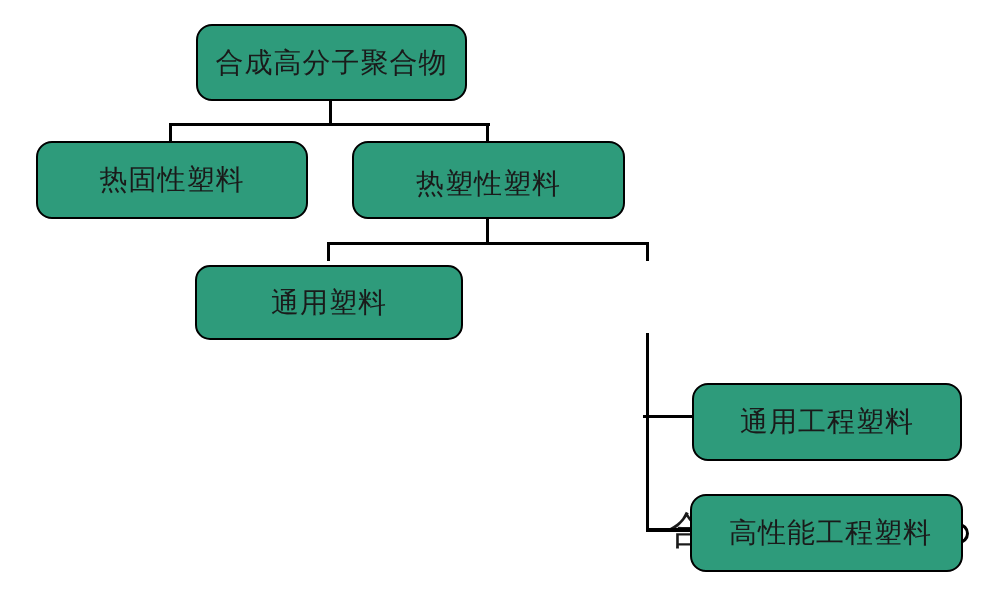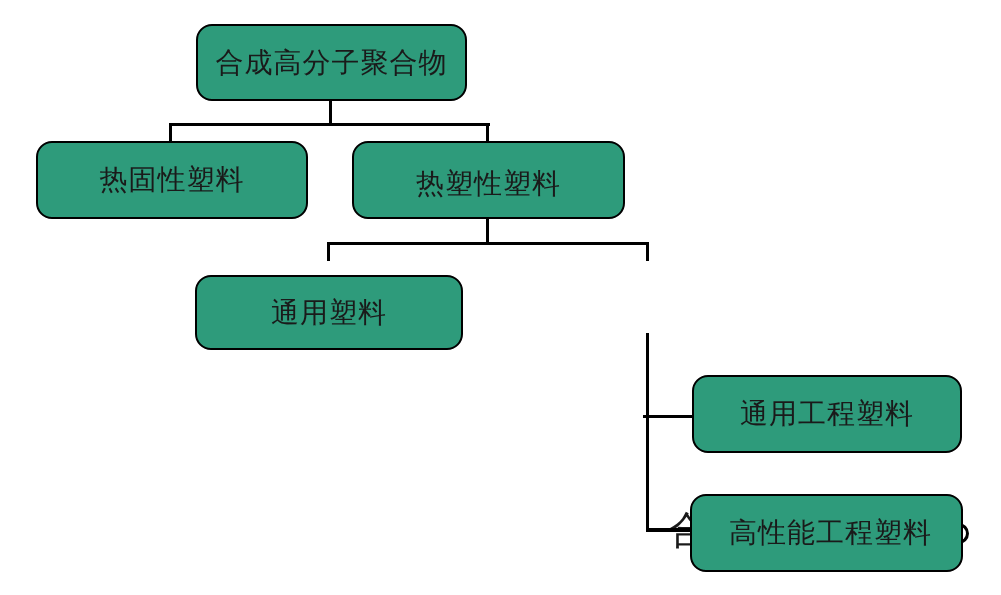--- a/index.html
+++ b/index.html
@@ -34,23 +34,23 @@
     color: var(--text);
     font-size: 28px;
     line-height: 34px;
     z-index: 3;
     letter-spacing: 1px;
   }
   .node--root           { left: 196px; top: 24px;  width: 271px; height: 77px; }
   .node--thermoset      { left: 36px;  top: 141px; width: 272px; height: 78px; }
   .node--thermoplastic  { left: 352px; top: 141px; width: 273px; height: 78px;
                           justify-content: center; padding-top: 8px; }
-  .node--general        { left: 195px; top: 275px; width: 268px; height: 75px; }
+  .node--general        { left: 195px; top: 265px; width: 268px; height: 75px; border-radius: 15px; }
   .node--engineering    { left: 512px; top: 259px; width: 273px; height: 75px; }
-  .node--general-eng    { left: 692px; top: 375px; width: 270px; height: 78px; }
+  .node--general-eng    { left: 692px; top: 383px; width: 270px; height: 78px; }
   .node--high-perf      { left: 690px; top: 494px; width: 273px; height: 78px; padding-left: 8px; }
 
   
   .conn {
     position: absolute;
     background: var(--connector);
     z-index: 2;
   }
   .c1  { left: 329px; top: 100px; width: 3px;   height: 26px; }
   .c2  { left: 169px; top: 123px; width: 321px; height: 3px;  }

